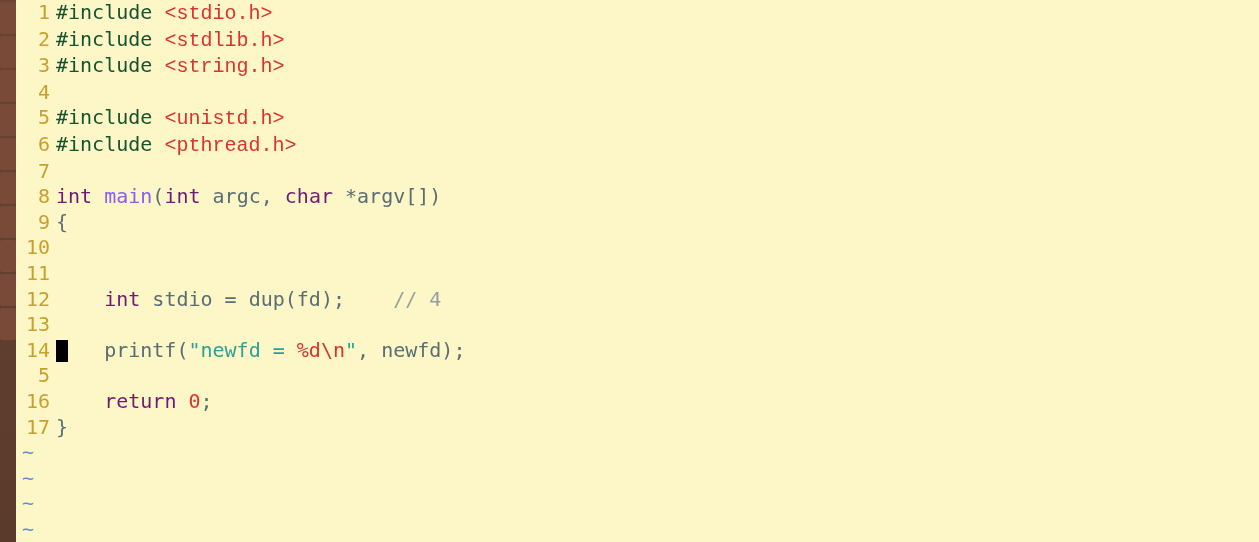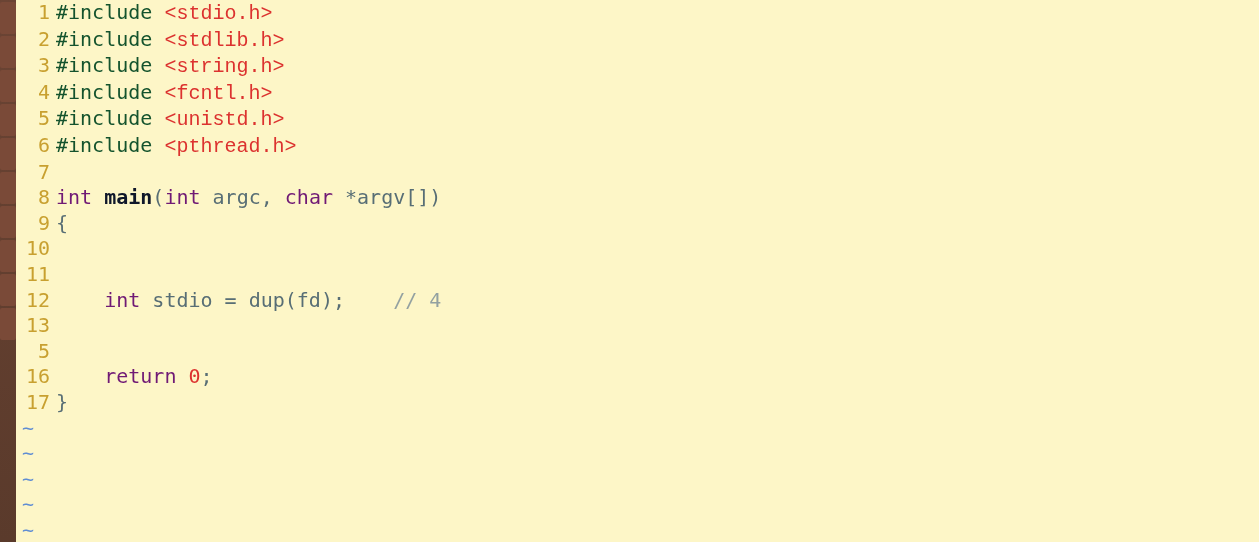--- a/index.html
+++ b/index.html
@@ -45,21 +45,21 @@
   }
   .code { color: #586e75; }
   .kw      { color: #701a75; }           
   .pp      { color: #14532d; }           
   .inc     { color: #dc322f; font-family: Liberation Mono, monospace; }
   .num     { color: #dc322f; }
   .str     { color: #2aa198; }
   .strfmt  { color: #dc322f; }
   .cm      { color: #93a1a1; }
   .ident   { color: #586e75; }
-  .mainfn  { color: #0f172a; font-weight: bold; }
+  .mainfn  { color: #8b5cf6; font-weight: normal; }
   .cursor {
     display:inline-block;
     width:12px;
     height:22px;
     background:#000;
     vertical-align:middle;
     margin-right:-12px;
   }
   .tilde { color:#5f8dd3; padding-left:6px; }
 </style>
@@ -76,30 +76,31 @@
     <div class="item"></div>
     <div class="item"></div>
     <div class="item"></div>
     <div class="item"></div>
   </div>
 
 <div class="editor" id="editor">
     <div class="row"><span class="ln">1</span><span class="code"><span class="pp">#include </span><span class="inc">&lt;stdio.h&gt;</span></span></div>
     <div class="row"><span class="ln">2</span><span class="code"><span class="pp">#include </span><span class="inc">&lt;stdlib.h&gt;</span></span></div>
     <div class="row"><span class="ln">3</span><span class="code"><span class="pp">#include </span><span class="inc">&lt;string.h&gt;</span></span></div>
-    <div class="row"><span class="ln">4</span><span class="code"><span class="pp">#include </span><span class="inc">&lt;fcntl.h&gt;</span></span></div>
+    <div class="row"><span class="ln">4</span></div>
     <div class="row"><span class="ln">5</span><span class="code"><span class="pp">#include </span><span class="inc">&lt;unistd.h&gt;</span></span></div>
     <div class="row"><span class="ln">6</span><span class="code"><span class="pp">#include </span><span class="inc">&lt;pthread.h&gt;</span></span></div>
     <div class="row"><span class="ln">7</span><span class="code"></span></div>
     <div class="row"><span class="ln">8</span><span class="code"><span class="kw">int</span><span class="ident"> </span><span class="mainfn">main</span><span class="ident">(</span><span class="kw">int</span><span class="ident"> argc, </span><span class="kw">char</span><span class="ident"> *argv[])</span></span></div>
     <div class="row"><span class="ln">9</span><span class="code"><span class="ident">{</span></span></div>
     <div class="row"><span class="ln">10</span></div>
     <div class="row"><span class="ln">11</span><span class="code"></span></div>
     <div class="row"><span class="ln">12</span><span class="code"><span class="ident">    </span><span class="kw">int</span><span class="ident"> stdio = dup(fd);    </span><span class="cm">// 4</span></span></div>
     <div class="row"><span class="ln">13</span><span class="code"></span></div>
+    <div class="row"><span class="ln">14</span><span class="code"><span class="cursor"></span><span class="ident">    printf(</span><span class="str">"newfd = </span><span class="strfmt">%d\n</span><span class="str">"</span><span class="ident">, newfd);</span></span></div>
     <div class="row"><span class="ln">5</span><span class="code"></span></div>
     <div class="row"><span class="ln">16</span><span class="code"><span class="ident">    </span><span class="kw">return</span><span class="ident"> </span><span class="num">0</span><span class="ident">;</span></span></div>
     <div class="row"><span class="ln">17</span><span class="code"><span class="ident">}</span></span></div>
     <div class="row"><span class="tilde">~</span></div>
     <div class="row"><span class="tilde">~</span></div>
     <div class="row"><span class="tilde">~</span></div>
     <div class="row"><span class="tilde">~</span></div>
     <div class="row"><span class="tilde">~</span></div>
   </div>
 

